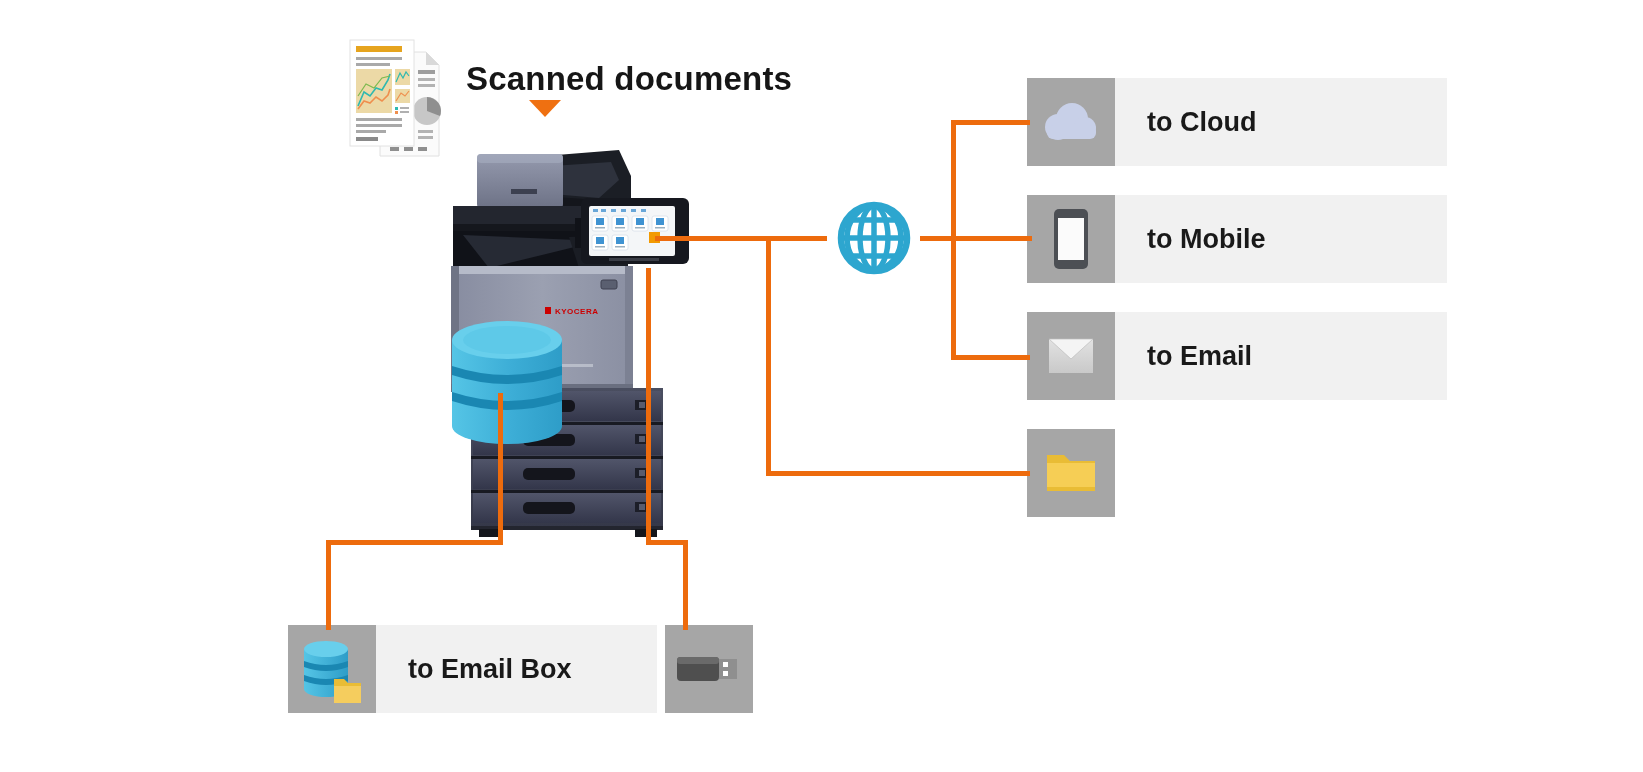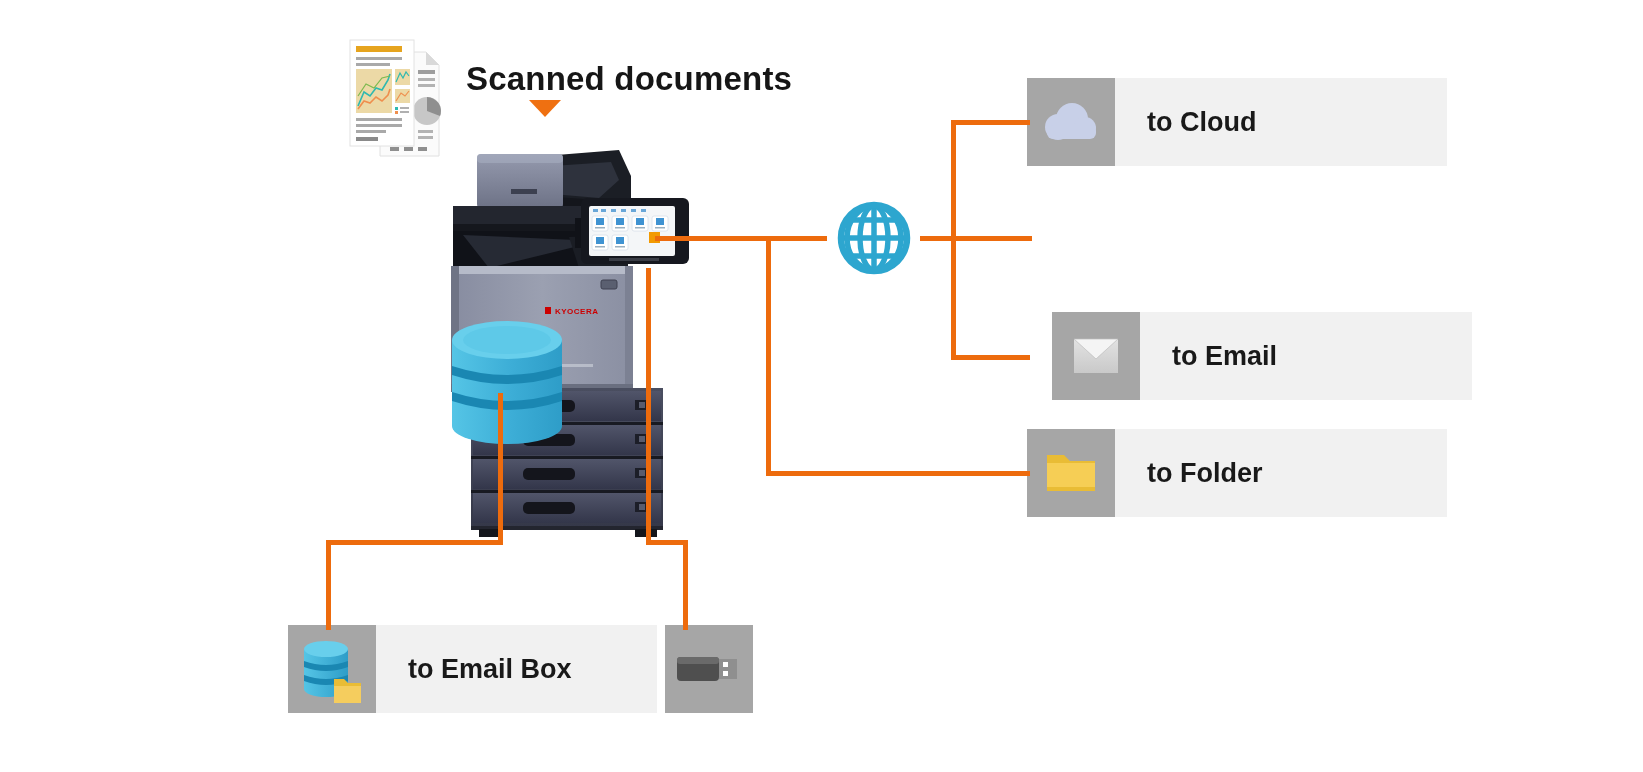--- a/index.html
+++ b/index.html
@@ -248,22 +248,33 @@
             <circle cx="58" cy="50" r="11"></circle>
           <rect x="20" y="47" width="49" height="14" rx="6"></rect>
         </g>
       </svg>
     </div>
     <div class="dest-bar" style="width:300px">
       <span>to Cloud</span>
     </div>
   </div>
 
-
-  <div class="dest-row" style="left:1052px;top:312px">
+  <div class="dest-row" style="left:1027px;top:195px">
+    <div class="dest-icon-box">
+      <svg width="88" height="88" viewBox="0 0 88 88">
+        <rect x="27" y="14" width="34" height="60" rx="5" fill="#4c4f54"></rect>
+        <rect x="31" y="23" width="26" height="42" fill="#fbfbfb"></rect>
+      </svg>
+    </div>
+    <div class="dest-bar" style="width:300px">
+      <span>to Mobile</span>
+    </div>
+  </div>
+
+  <div class="dest-row" style="left:1027px;top:312px">
     <div class="dest-icon-box">
       <svg width="88" height="88" viewBox="0 0 88 88">
         <defs>
           <linearGradient id="envGrad" x1="0" y1="0" x2="0" y2="1">
             <stop offset="0" stop-color="#e2e2e2"></stop>
               <stop offset="1" stop-color="#c9c9c9"></stop>
           </linearGradient>
         </defs>
         <rect x="22" y="27" width="44" height="34" fill="url(#envGrad)"></rect>
         <polygon points="22,27 44,47 66,27" fill="#f4f4f4" stroke="#bdbdbd" stroke-width="0.7"></polygon>
@@ -274,23 +285,20 @@
     </div>
   </div>
 
   <div class="dest-row" style="left:1027px;top:429px">
     <div class="dest-icon-box">
       <svg width="88" height="88" viewBox="0 0 88 88">
         <path d="M20,26 h17 l6,6 h25 v30 h-48 z" fill="#e9bc35"></path>
         <rect x="20" y="34" width="48" height="28" fill="#f6ce55"></rect>
         <rect x="20" y="58" width="48" height="4" fill="#e9bc35"></rect>
       </svg>
-    </div>
-    <div class="dest-bar" style="width:300px">
-      <span>to Folder</span>
     </div>
   </div>
 
   <div class="dest-row" style="left:288px;top:625px">
     <div class="dest-icon-box">
       <svg width="88" height="88" viewBox="0 0 88 88">
         <defs>
           <linearGradient id="miniCyl" x1="0" y1="0" x2="1" y2="0">
             <stop offset="0" stop-color="#55c5e6"></stop>
               <stop offset="1" stop-color="#2e9dc8"></stop>

